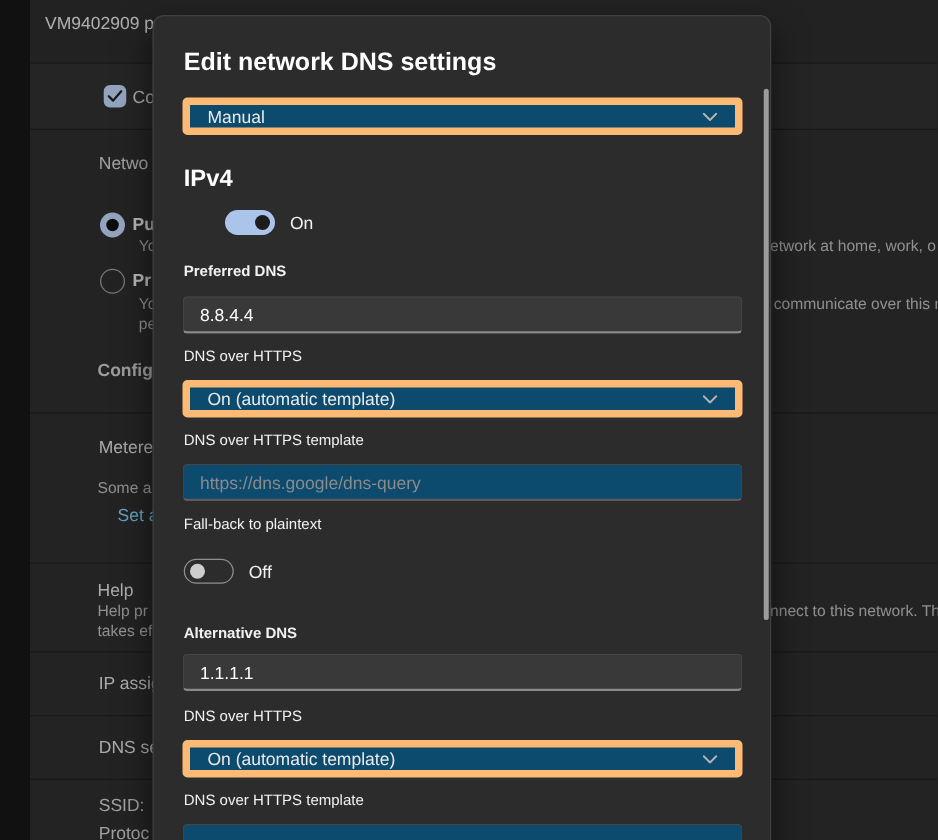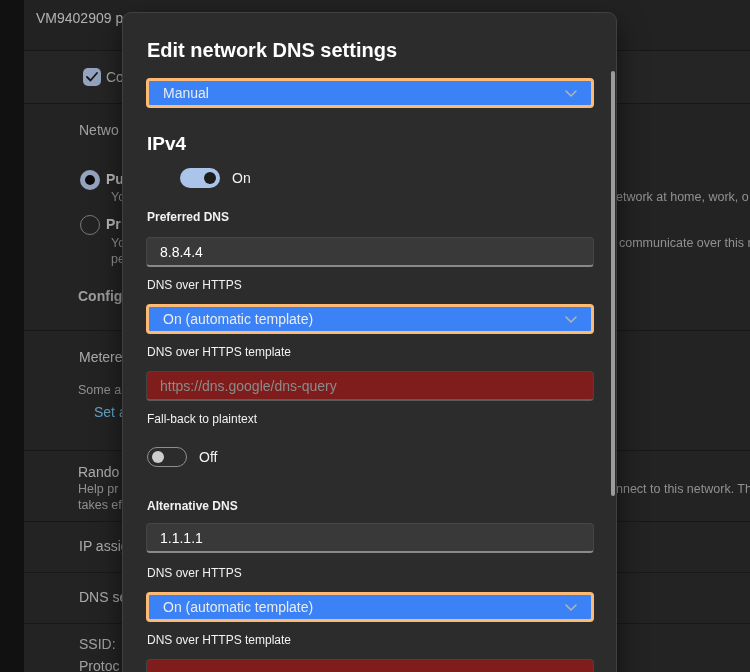--- a/index.html
+++ b/index.html
@@ -35,31 +35,31 @@
     background:#2c2c2c;border:1px solid #404040;border-radius:9px;
     box-shadow:0 12px 28px rgba(0,0,0,0.55);box-sizing:border-box;
   }
   .dialog-title{position:absolute;left:24px;top:26px;font-size:20px;font-weight:bold;color:#ffffff;}
   .section-heading{position:absolute;left:24px;font-size:19px;font-weight:bold;color:#ffffff;}
   .dlabel{position:absolute;left:24px;font-size:12px;color:#f2f2f2;}
   .dlabel.semibold{font-weight:bold;}
 
   .combo{
     position:absolute;left:23px;width:448px;height:30px;box-sizing:border-box;
-    background:#3b82f6;border:3px solid #fdba74;border-radius:4px;
+    background:#0c4a6e;border:6px solid #fdba74;border-radius:4px;
     color:#ebebeb;font-size:14px;display:flex;align-items:center;
     justify-content:space-between;padding:0 14px;cursor:pointer;
   }
   .textbox{
     position:absolute;left:23px;width:448px;height:30px;box-sizing:border-box;
     background:#393939;border:1px solid #464646;border-bottom:2px solid #8a8a8a;
     border-radius:4px;color:#ffffff;font-size:14px;padding:0 13px;outline:none;
     font-family:"Liberation Sans", sans-serif;
   }
-  .textbox.dim{background:#7f1d1d;border:1px solid #444444;border-bottom:2px solid #5c5c5c;}
+  .textbox.dim{background:#0c4a6e;border:1px solid #444444;border-bottom:2px solid #5c5c5c;}
   .textbox::placeholder{color:#8b8b8b;opacity:1;}
 
   .toggle-row{position:absolute;left:24px;height:20px;display:flex;align-items:center;cursor:pointer;}
   .toggle-track{position:relative;width:40px;height:20px;border-radius:10px;box-sizing:border-box;}
   .toggle-track.on{background:#abc4ea;}
   .toggle-track.off{border:1px solid #8f8f8f;background:transparent;}
   .toggle-knob{position:absolute;width:12px;height:12px;border-radius:50%;top:4px;}
   .toggle-track.on .toggle-knob{right:4px;background:#1c1c1c;}
   .toggle-track.off .toggle-knob{left:4px;top:3px;background:#cdcdcd;}
   .toggle-label{margin-left:12px;font-size:14px;color:#f2f2f2;}
@@ -106,21 +106,21 @@
       <div class="bg-label" style="left:54px;top:184px;color:#c9c9c9;font-weight:bold;">Config</div>
     </div>
 
     <div class="row" style="top:331px;height:119px;">
       <div class="bg-label" style="left:55px;top:18px;">Metere</div>
       <div class="bg-desc" style="left:54px;top:52px;text-align:center;">Some a</div>
       <div class="bg-label" style="left:70px;top:73px;color:#7dd3fc;">Set a d</div>
     </div>
 
     <div class="row" style="top:451px;height:70px;">
-      <div class="bg-label" style="left:54px;top:13px;">Rando</div>
+      <div class="bg-label" style="left:54px;top:13px;">Help</div>
       <div class="bg-desc" style="left:54px;top:31px;">Help pr</div>
       <div class="bg-desc" style="left:54px;top:47px;">takes ef</div>
       <div class="bg-desc" style="left:592px;top:31px;white-space:nowrap;">nnect to this network. Th</div>
     </div>
 
     <div class="row" style="top:522px;height:50px;">
       <div class="bg-label" style="left:55px;top:16px;">IP assig</div>
     </div>
 
     <div class="row" style="top:573px;height:50px;">

